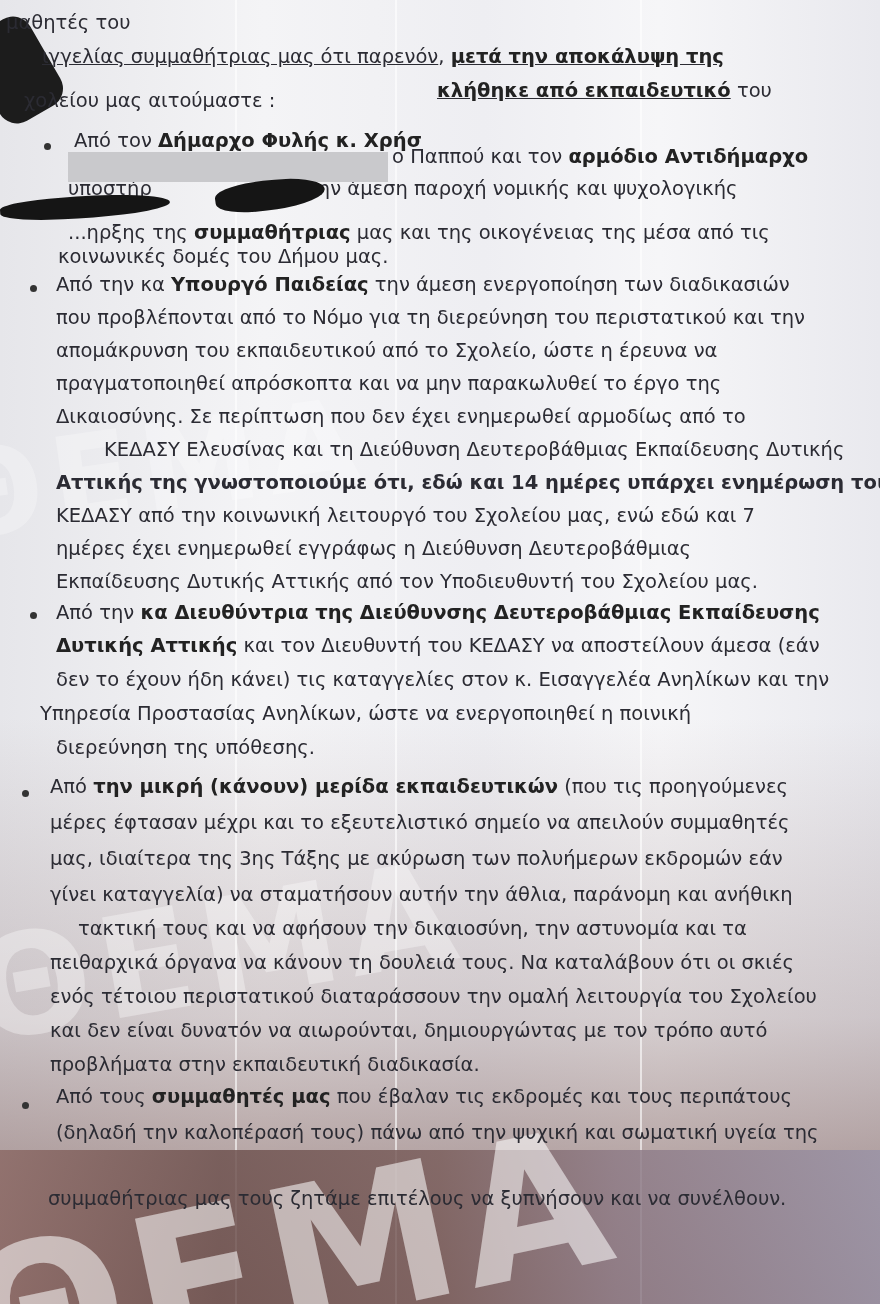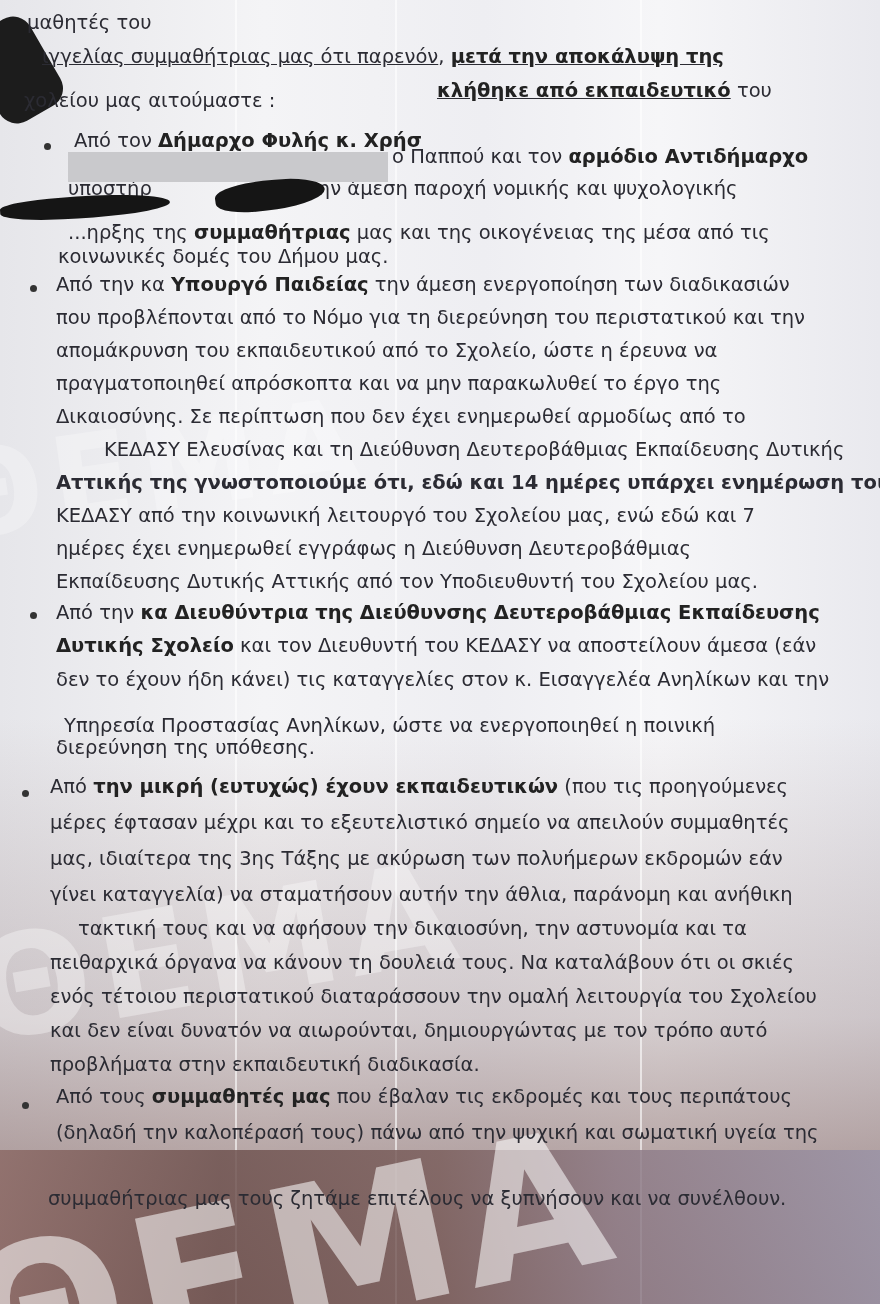--- a/index.html
+++ b/index.html
@@ -38,21 +38,21 @@
   <div class="shade"></div>
 
   <div class="watermark wm3">ΘΕΜΑ</div>
   <div class="watermark wm2">ΘΕΜΑ</div>
   <div class="watermark wm1">ΘΕΜΑ</div>
 
   <div class="pen"></div>
 
   <div class="text">
 
-    <div class="line" style="left:6px;top:6px;margin-left:21px;">μαθητές του</div>
+    <div class="line" style="left:6px;top:6px;">μαθητές του</div>
     <div class="line" style="left:42px;top:40px;"><u>ιγγελίας συμμαθήτριας μας ότι παρενόν</u>, <u><b>μετά την αποκάλυψη της</b></u></div>
     <div class="line" style="left:24px;top:84px;">χολείου μας αιτούμαστε :</div>
     <div class="line" style="left:437px;top:74px;"><u><b>κλήθηκε από εκπαιδευτικό</b></u> <span>του</span></div>
 
     <div class="bullet" style="left:44px;top:143px;"></div>
     <div class="line" style="left:74px;top:124px;"><span>Από τον </span><b>Δήμαρχο Φυλής κ. Χρήσ</b></div>
     <div class="line" style="left:392px;top:140px;"><span>ο Παππού και τον </span><b>αρμόδιο Αντιδήμαρχο</b></div>
     <div class="line" style="left:68px;top:172px;"><span>υποστήρ</span><span style="display:inline-block;width:130px;"></span><span>ο, την άμεση παροχή νομικής και ψυχολογικής</span></div>
     <div class="line" style="left:68px;top:216px;"><span>...ηρξης της </span><b>συμμαθήτριας</b><span> μας και της οικογένειας της μέσα από τις</span></div>
     <div class="line" style="left:58px;top:240px;">κοινωνικές δομές του Δήμου μας.</div>
@@ -67,27 +67,27 @@
     <div class="line" style="left:56px;top:367px;">πραγματοποιηθεί απρόσκοπτα και να μην παρακωλυθεί το έργο της</div>
     <div class="line" style="left:56px;top:400px;">Δικαιοσύνης. Σε περίπτωση που δεν έχει ενημερωθεί αρμοδίως από το</div>
     <div class="line" style="left:56px;top:433px;margin-left:48px;">ΚΕΔΑΣΥ Ελευσίνας και τη Διεύθυνση Δευτεροβάθμιας Εκπαίδευσης Δυτικής</div>
     <div class="line" style="left:56px;top:466px;font-weight:bold;">Αττικής της γνωστοποιούμε ότι, εδώ και 14 ημέρες υπάρχει ενημέρωση του</div>
     <div class="line" style="left:56px;top:499px;">ΚΕΔΑΣΥ από την κοινωνική λειτουργό του Σχολείου μας, ενώ εδώ και 7</div>
     <div class="line" style="left:56px;top:532px;text-align:center;">ημέρες έχει ενημερωθεί εγγράφως η Διεύθυνση Δευτεροβάθμιας</div>
     <div class="line" style="left:56px;top:565px;">Εκπαίδευσης Δυτικής Αττικής από τον Υποδιευθυντή του Σχολείου μας.</div>
 
     <div class="bullet" style="left:30px;top:612px;"></div>
     <div class="line" style="left:56px;top:596px;"><span>Από την </span><b>κα Διευθύντρια της  Διεύθυνσης Δευτεροβάθμιας Εκπαίδευσης</b></div>
-    <div class="line" style="left:56px;top:629px;"><b>Δυτικής Σχολείο</b><span> και τον Διευθυντή του ΚΕΔΑΣΥ  να αποστείλουν άμεσα (εάν</span></div>
+    <div class="line" style="left:56px;top:629px;"><b>Δυτικής Αττικής</b><span> και τον Διευθυντή του ΚΕΔΑΣΥ  να αποστείλουν άμεσα (εάν</span></div>
     <div class="line" style="left:56px;top:663px;">δεν το έχουν ήδη κάνει) τις καταγγελίες στον κ. Εισαγγελέα Ανηλίκων και την</div>
-    <div class="line" style="left:64px;top:697px;margin-top:12px;">Υπηρεσία Προστασίας Ανηλίκων, ώστε να ενεργοποιηθεί η ποινική</div>
+    <div class="line" style="left:40px;top:697px;">Υπηρεσία Προστασίας Ανηλίκων, ώστε να ενεργοποιηθεί η ποινική</div>
     <div class="line" style="left:56px;top:731px;">διερεύνηση της υπόθεσης.</div>
 
     <div class="bullet" style="left:22px;top:790px;"></div>
-    <div class="line" style="left:50px;top:770px;"><span>Από </span><b>την μικρή (ευτυχώς) έχουν εκπαιδευτικών</b><span> (που τις προηγούμενες</span></div>
+    <div class="line" style="left:50px;top:770px;"><span>Από </span><b>την μικρή (κάνουν) μερίδα εκπαιδευτικών</b><span> (που τις προηγούμενες</span></div>
     <div class="line" style="left:50px;top:806px;">μέρες έφτασαν μέχρι και το εξευτελιστικό σημείο να απειλούν συμμαθητές</div>
     <div class="line" style="left:50px;top:842px;">μας, ιδιαίτερα της 3ης Τάξης με ακύρωση των πολυήμερων εκδρομών εάν</div>
     <div class="line" style="left:50px;top:878px;">γίνει καταγγελία) να σταματήσουν αυτήν την άθλια, παράνομη και ανήθικη</div>
     <div class="line" style="left:50px;top:912px;margin-left:28px;">τακτική τους και να αφήσουν την δικαιοσύνη, την αστυνομία  και τα</div>
     <div class="line" style="left:50px;top:946px;">πειθαρχικά όργανα να κάνουν τη δουλειά τους. Να καταλάβουν ότι οι σκιές</div>
     <div class="line" style="left:50px;top:980px;">ενός τέτοιου περιστατικού διαταράσσουν την ομαλή λειτουργία του Σχολείου</div>
     <div class="line" style="left:50px;top:1014px;">και δεν είναι δυνατόν να αιωρούνται, δημιουργώντας με τον τρόπο αυτό</div>
     <div class="line" style="left:50px;top:1048px;">προβλήματα στην εκπαιδευτική διαδικασία.</div>
 
     <div class="bullet" style="left:22px;top:1102px;"></div>

